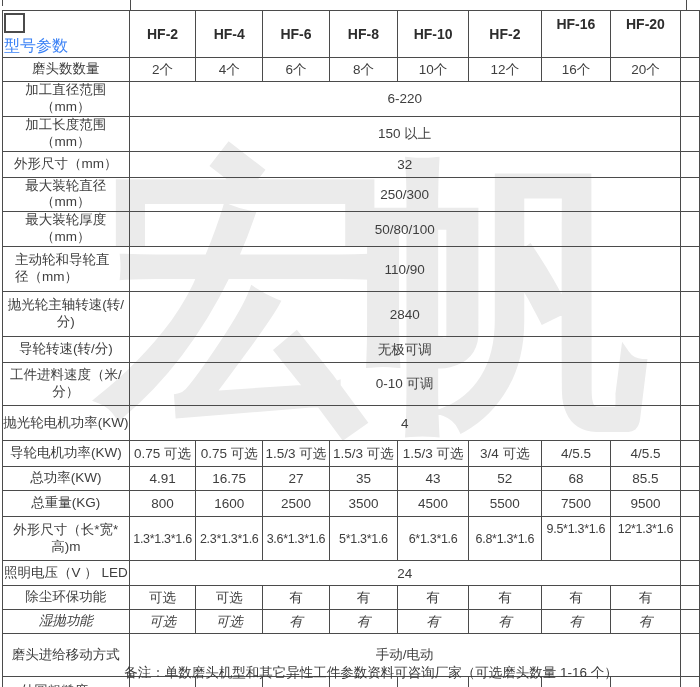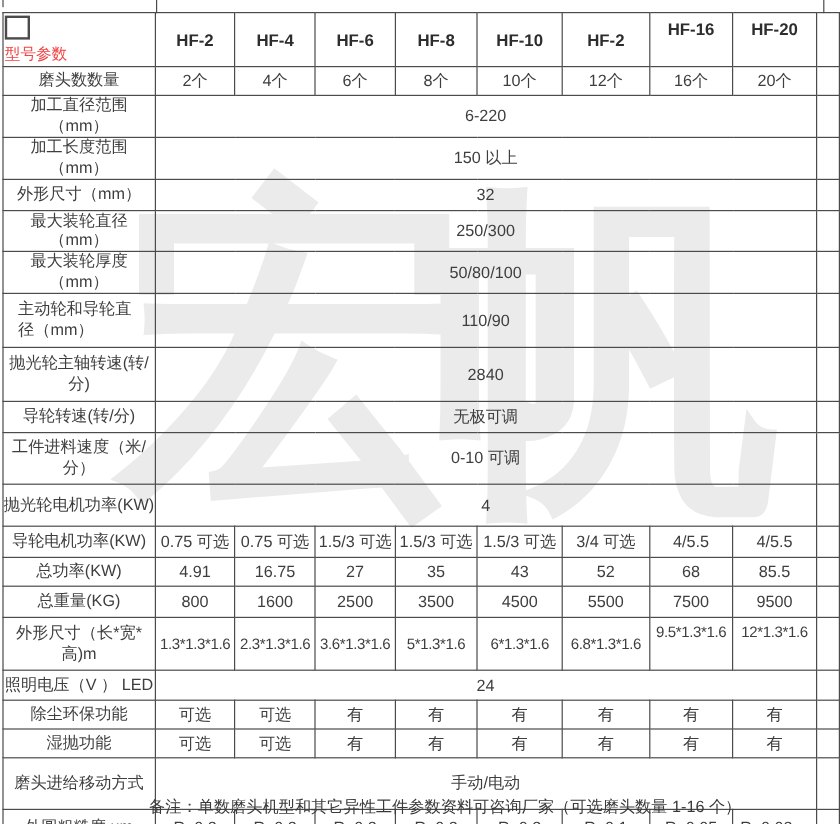--- a/index.html
+++ b/index.html
@@ -25,21 +25,21 @@
     text-align:center; vertical-align:middle;
     padding:0; overflow:hidden; background:transparent;
   }
   td.model-head { font-weight:bold; font-size:14px; color:#2d2d2d; }
   td.vtop { vertical-align:top; padding-top:5px; }
   td.corner { text-align:left; vertical-align:top; }
   .corner-box {
     width:21px; height:20px; box-sizing:border-box;
     border:2px solid #4b4b4b; margin:2px 0 0 1px;
   }
-  .corner-label { font-size:13px; color:#ef4444; padding:3px 0 0 1px; }
+  .corner-label { font-size:16px; color:#3b82f6; padding:3px 0 0 1px; }
   td.lab-left { text-align:left; padding-left:12px; padding-right:8px; }
   td.label-cell { line-height:1.25; }
   td.dims { font-size:12.5px; letter-spacing:-0.3px; }
   .top-stub { position:absolute; top:0; width:1px; background:#4b4b4b; z-index:1; }
   .footer-note {
     position:absolute; left:0; top:664px; width:700px; z-index:1;
     text-align:center; font-size:13.5px; color:#3a3a3a;padding-left:21px;
   }
 </style>
 </head>
@@ -200,21 +200,21 @@
         <td>可选</td>
         <td>可选</td>
         <td>有</td>
         <td>有</td>
         <td>有</td>
         <td>有</td>
         <td>有</td>
         <td>有</td>
         <td></td>
       </tr>
-      <tr style="height: 24px;">
+      <tr style="height: 24px; font-style: italic;">
         <td class="label-cell">湿抛功能</td>
         <td>可选</td>
         <td>可选</td>
         <td>有</td>
         <td>有</td>
         <td>有</td>
         <td>有</td>
         <td>有</td>
         <td>有</td>
         <td></td>

